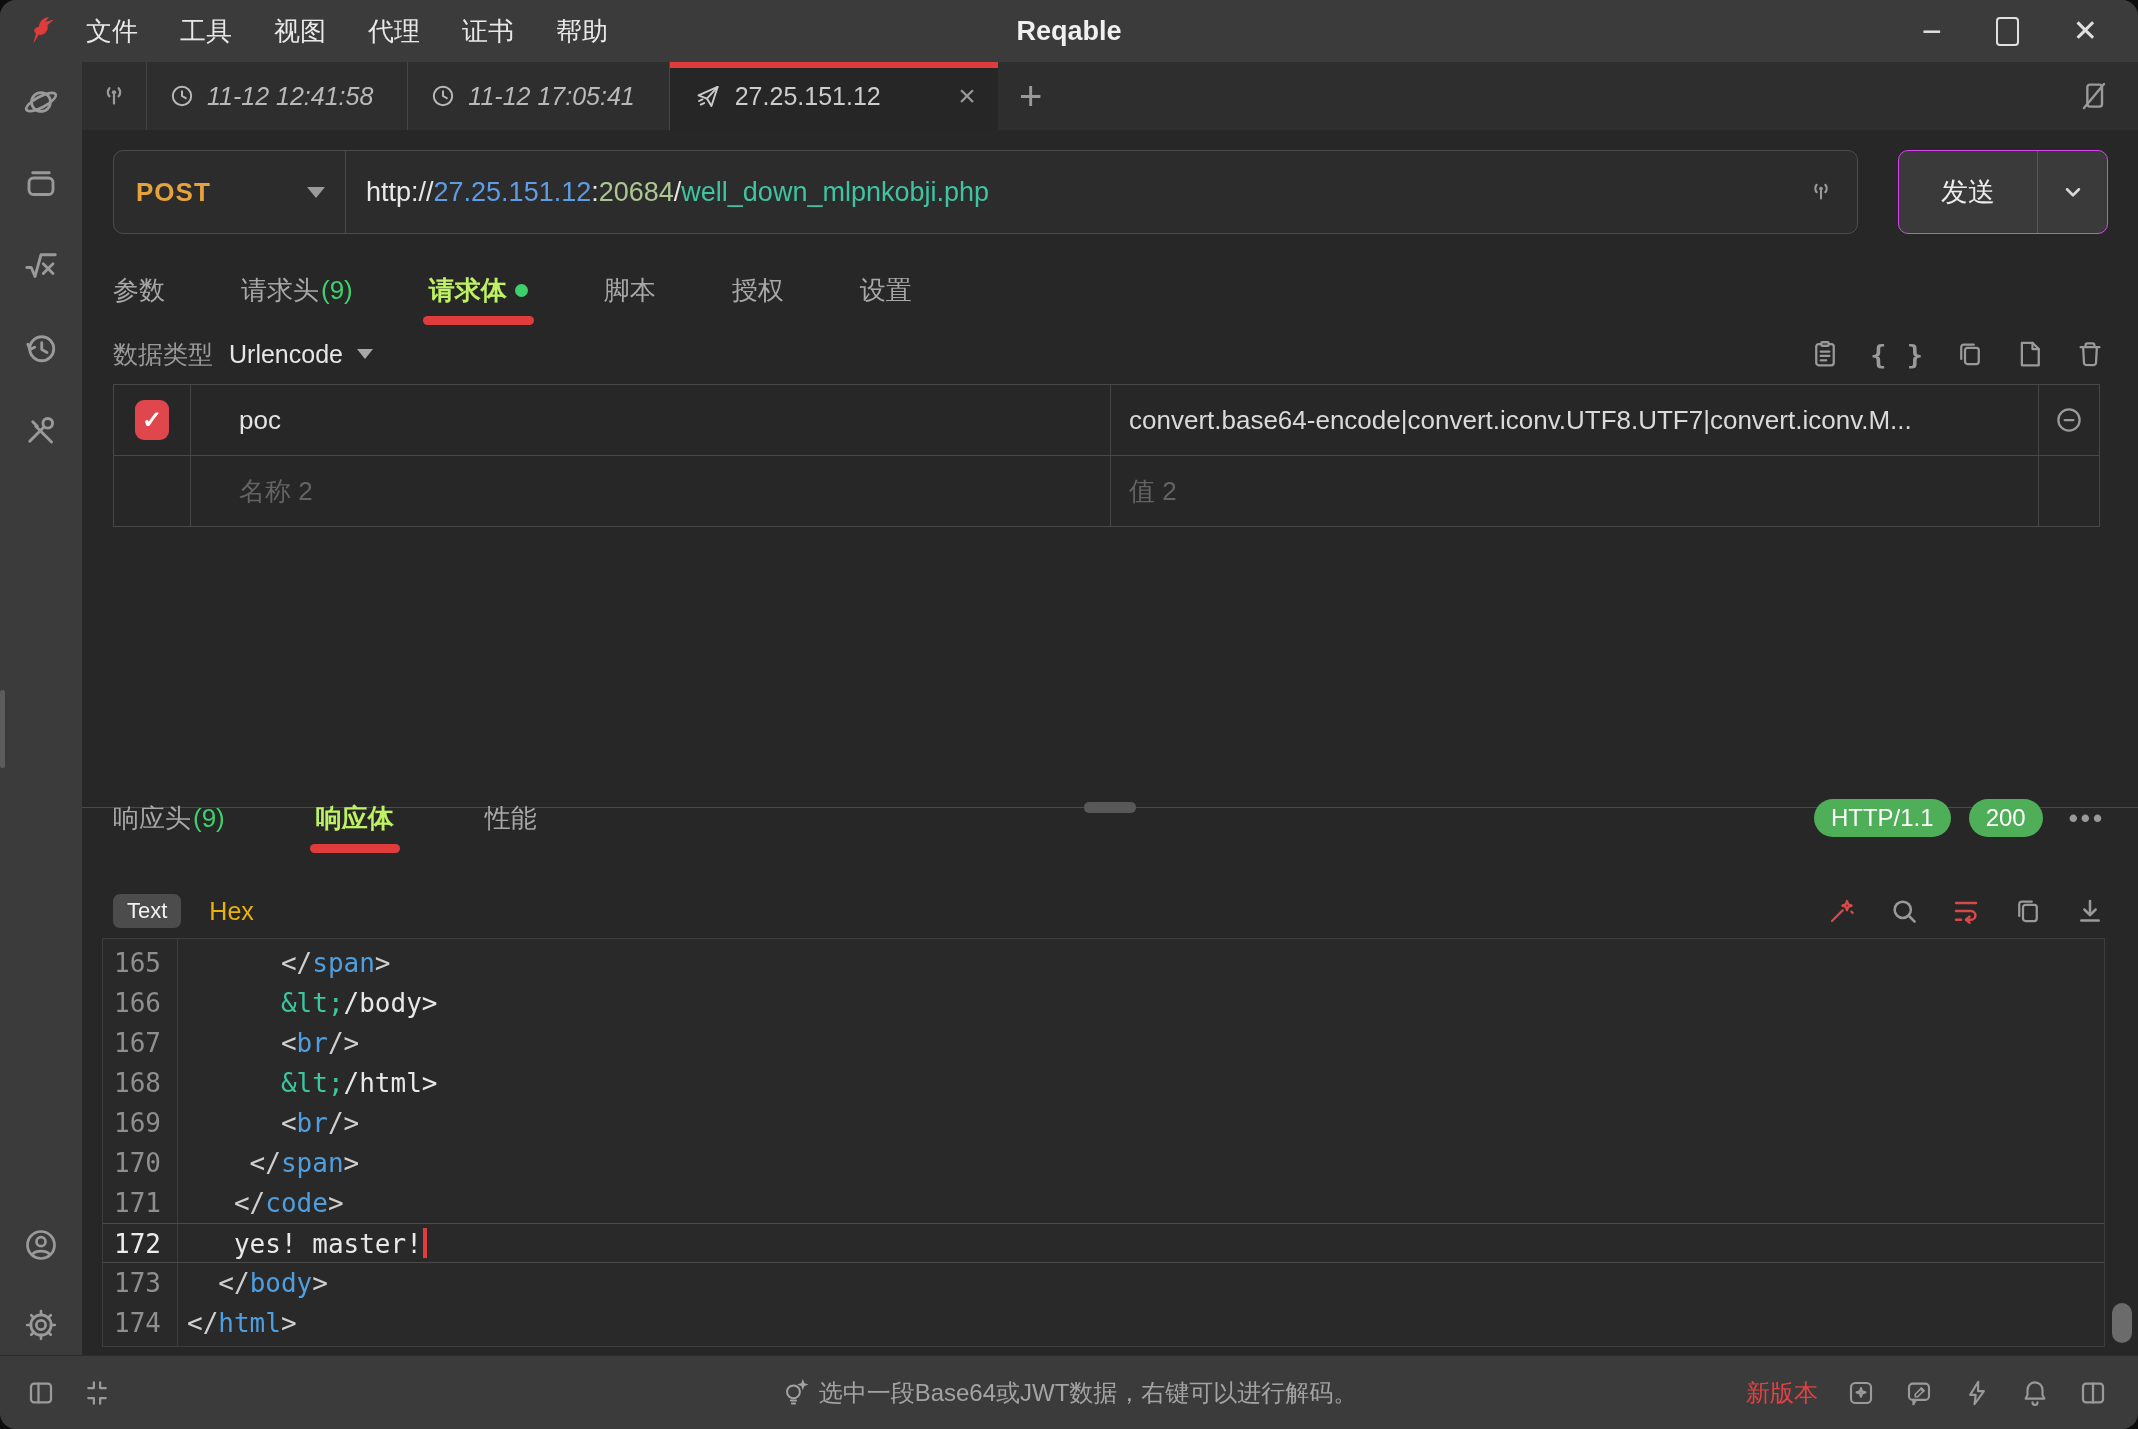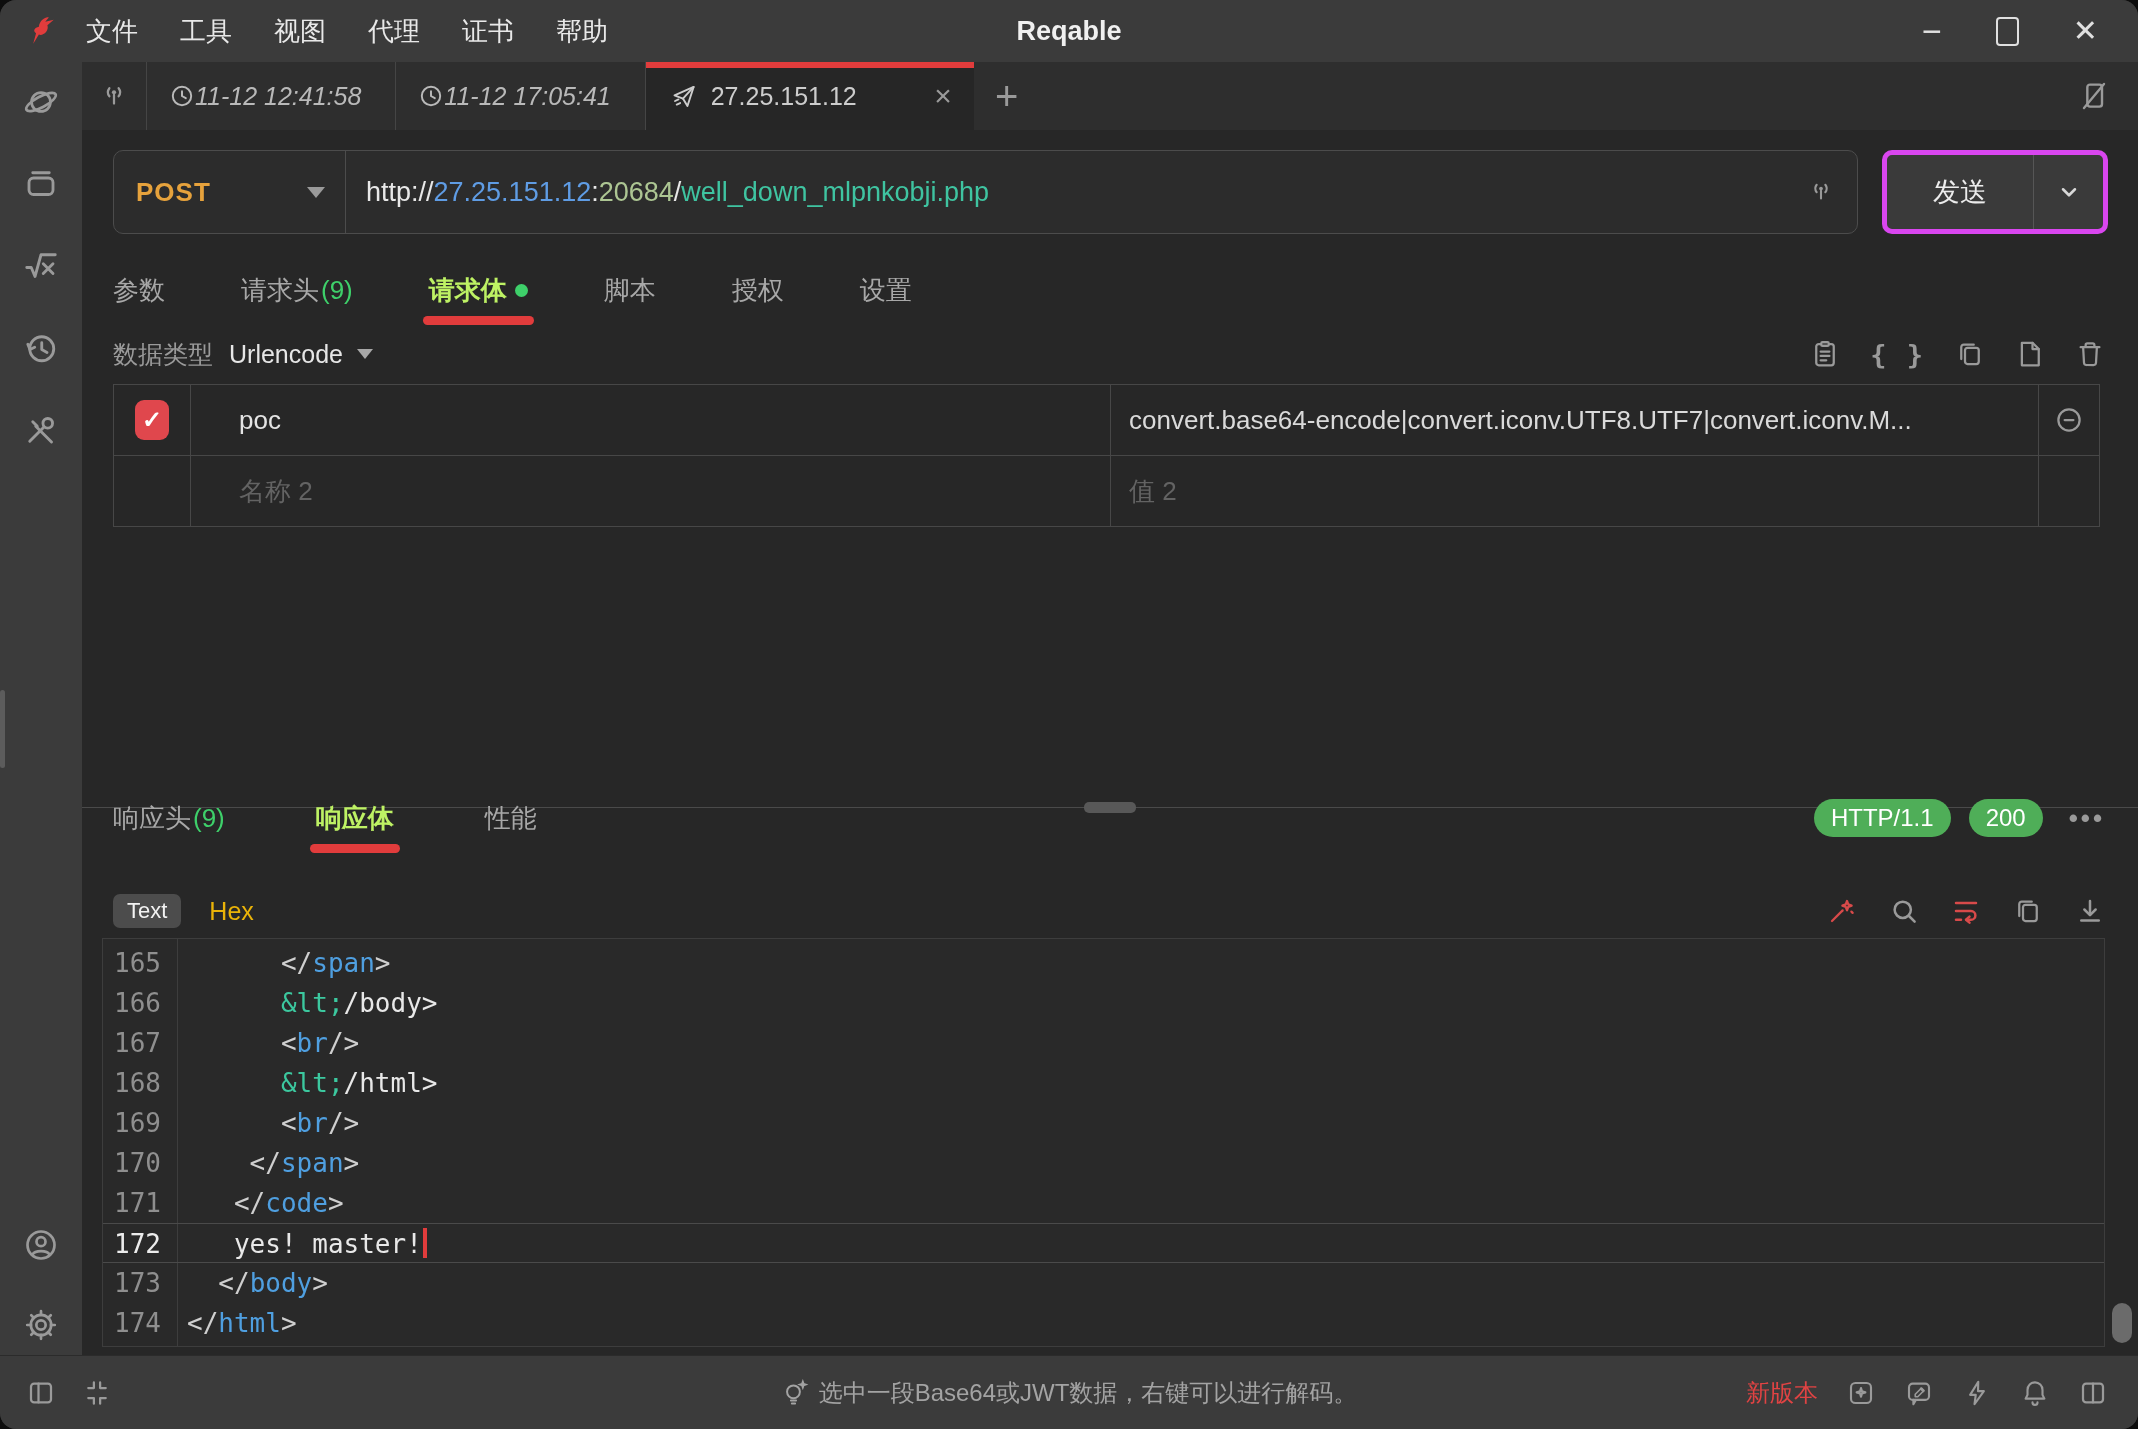--- a/index.html
+++ b/index.html
@@ -25,40 +25,40 @@
   .side-bottom-account{position:absolute;left:23px;bottom:92px;width:36px;height:36px;}
   .side-bottom-gear{position:absolute;left:23px;bottom:12px;width:36px;height:36px;}
   .edge-scroll{position:absolute;left:0;top:628px;width:5px;height:78px;background:#5c5c5c;border-radius:3px;}
 
   
   .main{position:absolute;left:82px;top:62px;right:0;bottom:74px;background:#272727;}
 
   
   .tabstrip{position:absolute;top:0;left:0;right:0;height:68px;background:#2e2e2e;display:flex;align-items:stretch;}
   .strip-broadcast{width:64px;display:flex;align-items:center;justify-content:center;}
-  .htab{display:flex;align-items:center;padding:0 34px 0 22px;border-left:1px solid #454545;color:#b9b9b9;
+  .htab{display:flex;align-items:center;gap:12px;padding:0 34px 0 22px;border-left:1px solid #454545;color:#b9b9b9;
         font-size:25px;font-style:italic;}
   .atab{position:relative;width:288px;background:#262626;display:flex;align-items:center;gap:14px;padding:0 16px 0 24px;border-left:1px solid #454545;}
   .atab::before{content:"";position:absolute;top:0;left:0;right:0;height:6px;background:#e13c3c;}
   .atab-label{font-size:25px;color:#cdcdcd;}
   .atab-close{margin-left:auto;font-size:30px;color:#9a9a9a;padding:0 6px;}
   .newtab{width:66px;display:flex;align-items:center;justify-content:center;font-size:40px;color:#9a9a9a;font-weight:300;}
   .strip-right{margin-left:auto;display:flex;align-items:center;padding-right:28px;}
 
   
   .urlrow{position:absolute;top:88px;left:31px;right:30px;height:84px;}
   .req-field{position:absolute;left:0;width:1745px;height:84px;border:1px solid #4c4c4c;border-radius:10px;
              background:#2c2c2c;display:flex;align-items:center;box-sizing:border-box;}
   .method{width:232px;height:100%;display:flex;align-items:center;border-right:1px solid #4c4c4c;padding-left:22px;box-sizing:border-box;}
   .method-label{color:#e6a23c;font-size:26px;font-weight:700;letter-spacing:1px;}
   .tri-down{width:0;height:0;border-left:9px solid transparent;border-right:9px solid transparent;border-top:11px solid #9a9a9a;margin-left:auto;margin-right:20px;}
   .url-text{font-size:27px;padding-left:20px;white-space:nowrap;}
   .u-plain{color:#e8e8e8;} .u-host{color:#5f9ce4;} .u-port{color:#adc693;} .u-path{color:#3fc4a1;}
   .url-broadcast{margin-left:auto;margin-right:22px;}
-  .send-btn{position:absolute;right:0;width:226px;height:84px;background:#3a3a3a;border:5px solid #d946ef;border-radius:10px;
+  .send-btn{position:absolute;right:0;width:210px;height:84px;background:#3a3a3a;border:1px solid #d946ef;border-radius:10px;
             display:flex;align-items:center;box-sizing:border-box;}
   .send-label{flex:1;text-align:center;font-size:27px;color:#ececec;}
   .send-split{width:70px;height:100%;border-left:1px solid #565656;display:flex;align-items:center;justify-content:center;box-sizing:border-box;}
 
   
   .reqtabs{position:absolute;top:205px;left:31px;display:flex;gap:76px;height:46px;align-items:center;}
   .rtab{position:relative;font-size:26px;color:#a8a8a8;display:flex;align-items:center;height:100%;}
   .rtab .cnt{color:#3ed06a;margin-left:2px;}
   .rtab.active{color:#bef264;font-weight:700;}
   .rtab.active::after{content:"";position:absolute;left:-6px;right:-6px;bottom:-12px;height:9px;border-radius:5px;background:#e13c3c;}

